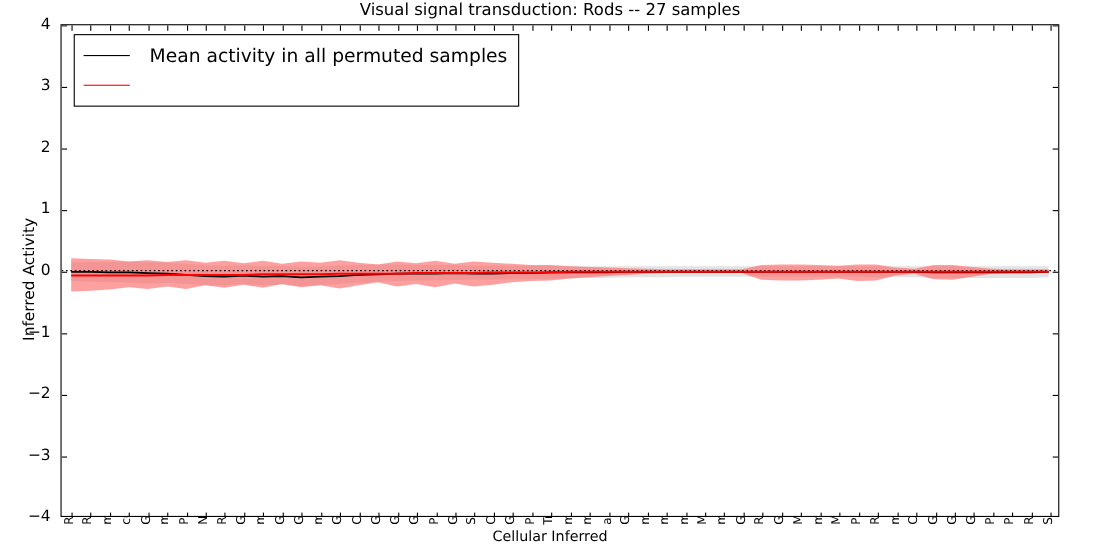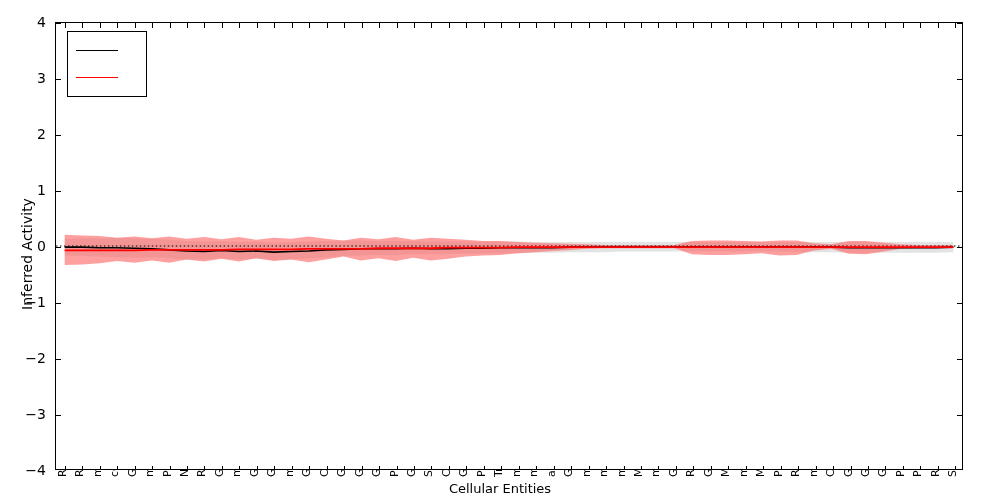--- a/index.html
+++ b/index.html
@@ -141,23 +141,24 @@
     width: 100%;
     height: 100%;
     display: block;
   }
 </style>
 </head>
 <body>
 
 <div id="figure">
 
+  <div class="fig-title">Visual signal transduction: Rods -- 27 samples</div>
 
   <div class="ylabel">Inferred Activity</div>
-  <div class="xlabel">Cellular Entities</div>
+  <div class="xlabel">Cellular Inferred</div>
 
   <div id="ytick-labels">
       <div class="ytick-label" style="top: 470px; left: 0px;">−4</div>
       <div class="ytick-label" style="top: 414px; left: 0px;">−3</div>
       <div class="ytick-label" style="top: 358px; left: 0px;">−2</div>
       <div class="ytick-label" style="top: 302px; left: 0px;">−1</div>
       <div class="ytick-label" style="top: 246px; left: 0px;">0</div>
       <div class="ytick-label" style="top: 190px; left: 0px;">1</div>
       <div class="ytick-label" style="top: 134px; left: 0px;">2</div>
       <div class="ytick-label" style="top: 78px; left: 0px;">3</div>
@@ -347,20 +348,21 @@
         <div class="xtick-mark-top" style="left: 864.346px; top: 0px;"></div>
         <div class="xtick-mark" style="left: 881.808px; top: 443px;"></div>
         <div class="xtick-mark-top" style="left: 881.808px; top: 0px;"></div>
         <div class="xtick-mark" style="left: 899.269px; top: 443px;"></div>
         <div class="xtick-mark-top" style="left: 899.269px; top: 0px;"></div>
       </div>
 
     <div class="legend-box">
       <div class="legend-row">
         <div class="legend-swatch" id="legend-swatch-0" style="border-top: 1.6px solid rgb(0, 0, 0);"></div>
+        <div class="legend-text">Mean activity in all permuted samples</div>
       </div>
       <div class="legend-row">
         <div class="legend-swatch" id="legend-swatch-1" style="border-top: 1.6px solid rgb(255, 0, 0);"></div>
       </div>
     </div>
   </div>
 
 </div>
 
 </body></html>

